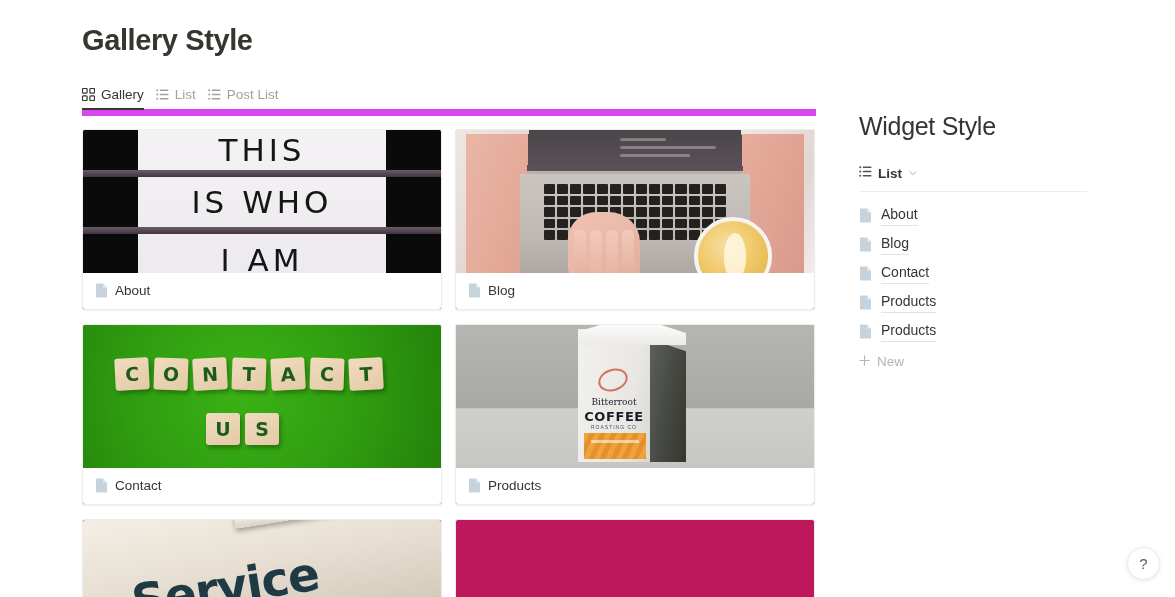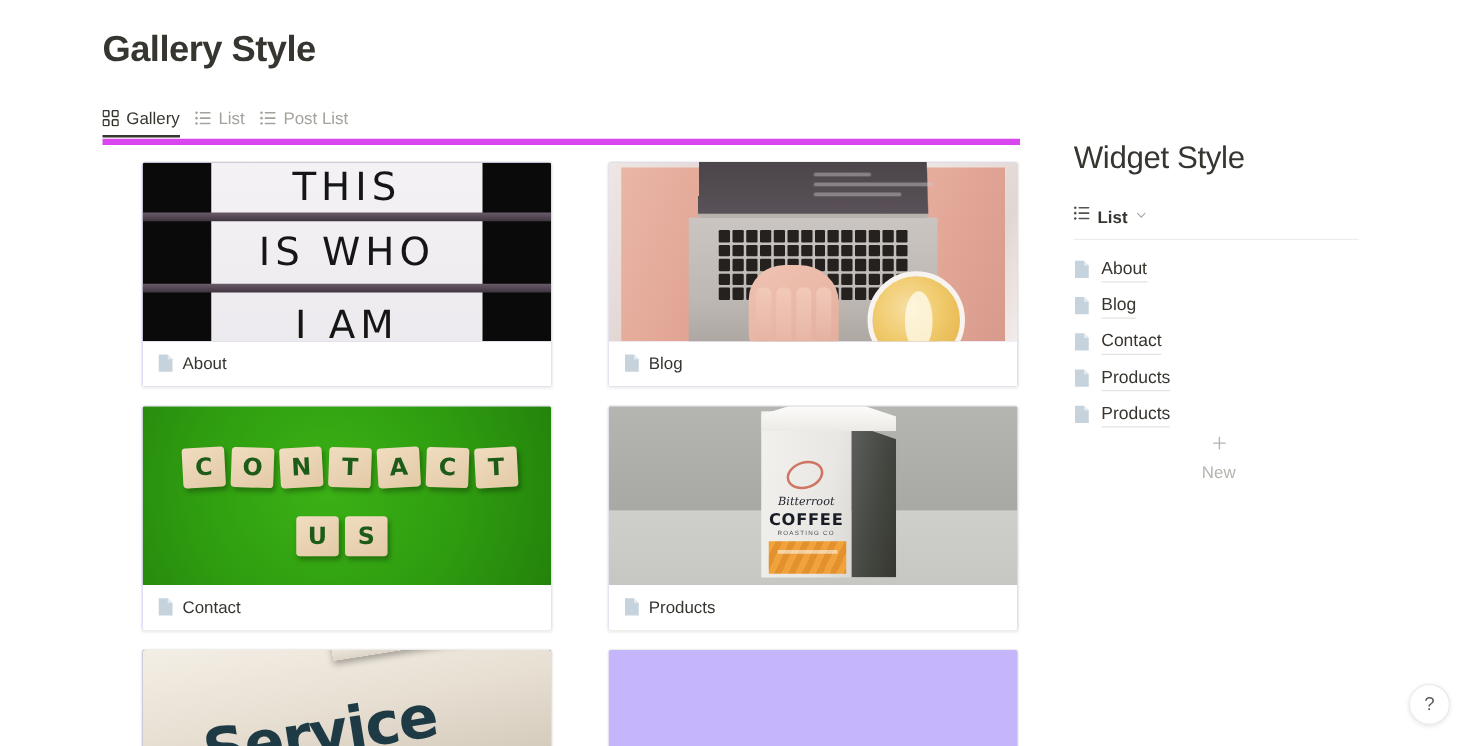--- a/index.html
+++ b/index.html
@@ -34,24 +34,24 @@
     font-weight: bold;
     letter-spacing: -0.4px;
     color: #37352f;
     margin-top: 22px;
     line-height: 36px;
   }
 
   
   .tabs-row {
     display: flex;
-    align-items: flex-start;
+    align-items: flex-end;
     gap: 0px;
     margin-top: 29px;
-    border-bottom: 5px solid #d946ef;
+    border-bottom: 7px solid #d946ef;
     height: 29px;
   }
 
   .tab {
     display: flex;
     align-items: center;
     gap: 6px;
     padding: 0 10px 7px 2px;
     font-size: 13.5px;
     color: #a5a29b;
@@ -79,29 +79,28 @@
 
   
   .gallery {
     display: grid;
     grid-template-columns: 360px 360px;
     gap: 14px 13px;
     margin-top: 13px;
   }
 
   .card {
-    background: #c4b5fd;
+    background: #be185d;
     border: 1px solid #ededec;
     border-radius: 3px;
     box-shadow: 0 1px 2px rgba(15,15,15,0.06);
     overflow: hidden;
     cursor: pointer;
     display: flex;
     flex-direction: column;
-    margin-left: 31px;
   }
 
   .card-cover {
     width: 100%;
     height: 143px;
     position: relative;
     overflow: hidden;
     background: #f1f1ef;
   }
 
@@ -183,21 +182,20 @@
 
   .widget-new {
     display: flex;
     align-items: center;
     gap: 7px;
     height: 26px;
     margin-top: 2px;
     color: #b6b4af;
     font-size: 13.5px;
     cursor: pointer;
-    flex-direction: column;
   }
 
   
   .help-btn {
     position: absolute;
     left: 1127px;
     top: 547px;
     width: 33px;
     height: 33px;
     border-radius: 50%;
@@ -358,21 +356,21 @@
   }
   .art-products .logo {
     position: absolute; left: 142px; top: 44px; width: 30px; height: 22px;
     border: 2px solid #c9604a; border-radius: 50%;
     transform: rotate(-18deg);
     opacity: .85;
   }
   .art-products .script {
     position: absolute; left: 130px; top: 72px; width: 56px;
     font-family: "DejaVu Serif", serif;
-    font-style: italic; font-size: 9px; color: #20242e;
+    font-size: 9px; color: #20242e;
     text-align: center;
   }
   .art-products .brand {
     position: absolute; left: 128px; top: 84px; width: 60px;
     font-family: "DejaVu Sans", sans-serif;
     font-size: 13px; font-weight: bold; letter-spacing: .6px;
     color: #181c26; text-align: center;
   }
   .art-products .sub {
     position: absolute; left: 128px; top: 99px; width: 60px;

